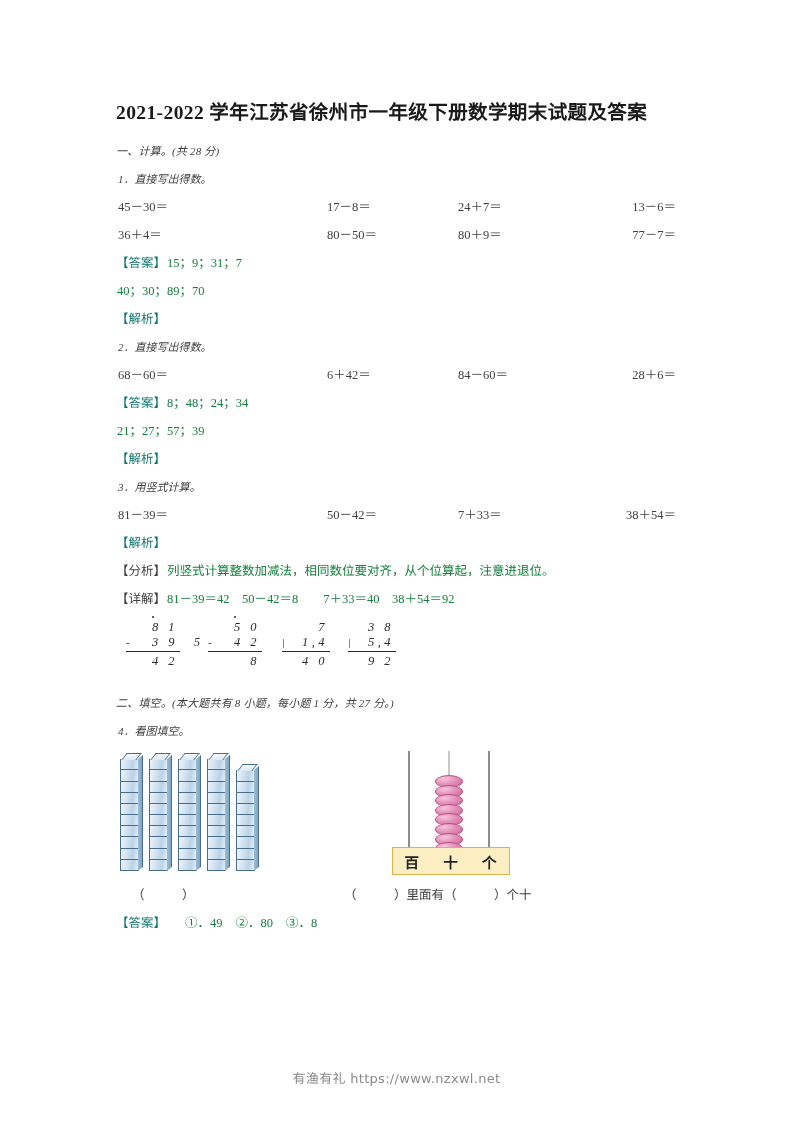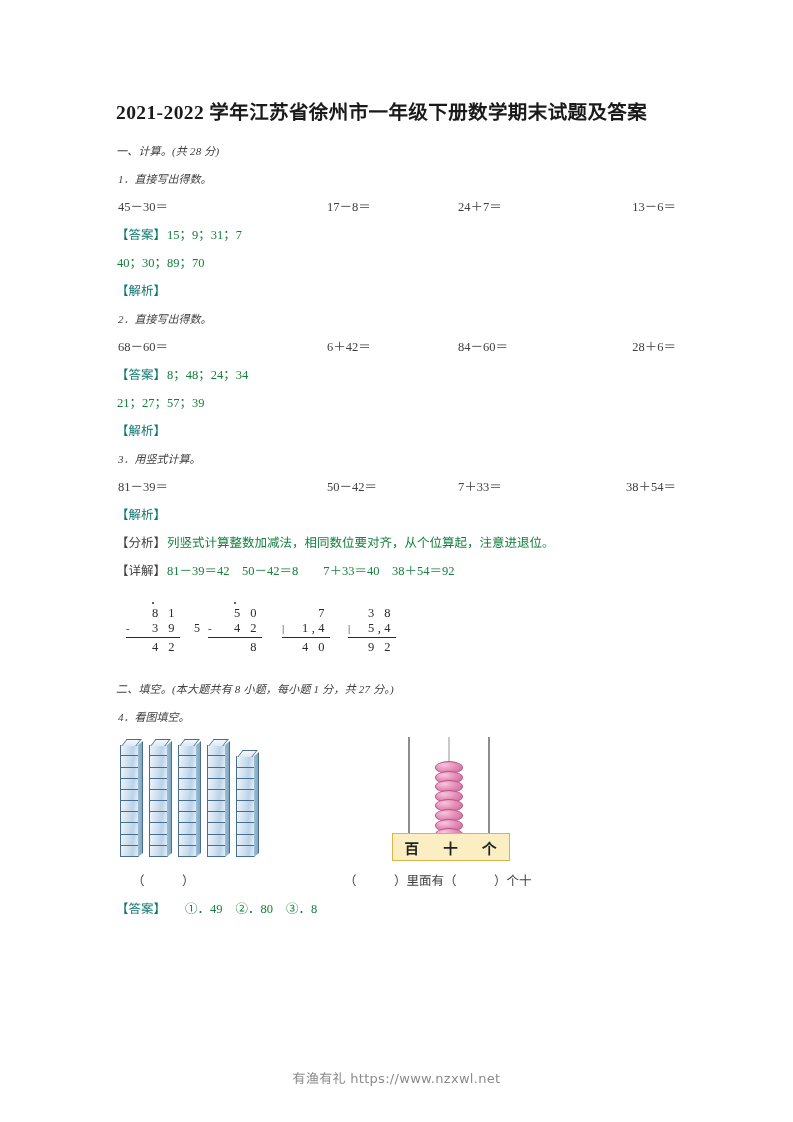--- a/index.html
+++ b/index.html
@@ -73,23 +73,24 @@
     font-size:12.5px;
     line-height:28px;
     white-space:nowrap;
   }
   .ansline .val{color:#15803d;padding-left:1px;text-align:center;}
   .ansvals span{margin-right:12px;}
   
   .vert-wrap{
     position:relative;
     height:74px;
-    margin-top:14px;
+    margin-top:0;
     margin-bottom:2px;
     padding-left:8px;
+    font-style:italic;
   }
   .vcol{
     position:absolute;
     top:0;
     font-size:12.5px;
     font-family:"Liberation Serif","DejaVu Serif",serif;
     color:#2b2b2b;
     line-height:15px;
   }
   .vcol .dotrow{
@@ -254,20 +255,26 @@
 
     <div class="line sec">一、计算。(共 28 分)</div>
 
     <div class="line indent">1．直接写出得数。</div>
     <div class="prob-row">
       <span class="prob c1">45－30＝</span>
       <span class="prob c2">17－8＝</span>
       <span class="prob c3">24＋7＝</span>
       <span class="prob c4">13－6＝</span>
     </div>
+    <div class="prob-row">
+      <span class="prob c1">36＋4＝</span>
+      <span class="prob c2">80－50＝</span>
+      <span class="prob c3">80＋9＝</span>
+      <span class="prob c4">77－7＝</span>
+    </div>
     <div class="ansline">
       <span class="tag">【答案】</span><span class="val">15；9；31；7</span>
     </div>
     <div class="ansline">
       <span class="val">40；30；89；70</span>
     </div>
     <div class="ansline">
       <span class="tag">【解析】</span>
     </div>
 

